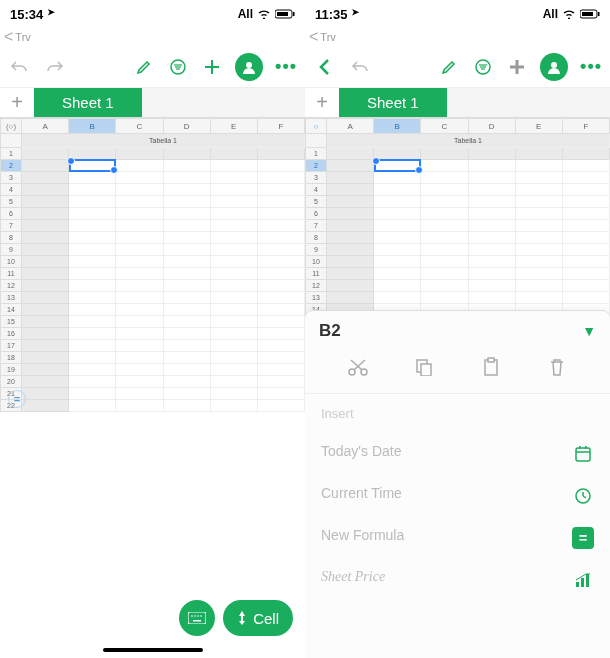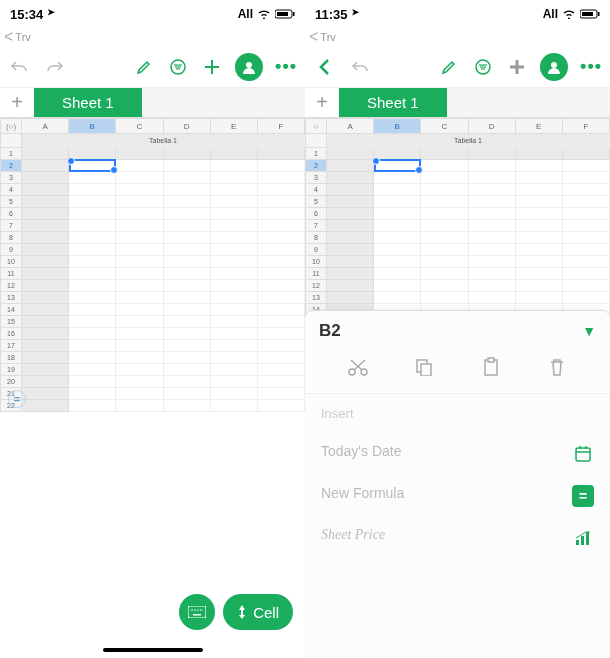--- a/index.html
+++ b/index.html
@@ -47,21 +47,21 @@
     .table-title { font-size: 7px; color: #555; text-align: center; }
     
     
     .selection { position: absolute; border: 2px solid #2a7fff; background: rgba(255,255,255,0.3); pointer-events: none; }
     .sel-handle { position: absolute; width: 8px; height: 8px; background: #2a7fff; border: 1px solid #fff; border-radius: 50%; }
     
     
     .eq-btn { position: absolute; left: 8px; width: 18px; height: 18px; border: 1px solid #b8d4f0; border-radius: 50%; display: flex; align-items: center; justify-content: center; color: #5a9fd4; font-size: 11px; font-weight: bold; }
     
     
-    .pills { position: absolute; bottom: 28px; right: 12px; display: flex; gap: 8px; }
+    .pills { position: absolute; bottom: 22px; right: 12px; display: flex; gap: 8px; }
     .pill { height: 36px; border-radius: 18px; background: #1aad5e; color: #fff; display: flex; align-items: center; justify-content: center; padding: 0 14px; font-size: 15px; font-weight: 500; gap: 6px; }
     .pill.round { width: 36px; padding: 0; }
     
     
     .home-ind { position: absolute; bottom: 6px; left: 50%; transform: translateX(-50%); width: 100px; height: 4px; background: #000; border-radius: 3px; }
     
     
     .panel { position: absolute; bottom: 0; left: 0; right: 0; background: #fcfcfc; border-top: 1px solid #ddd; border-radius: 8px 8px 0 0; box-shadow: 0 -2px 8px rgba(0,0,0,0.05); }
     .panel-hdr { display: flex; align-items: center; justify-content: space-between; padding: 10px 14px 6px; }
     .panel-title { font-size: 17px; font-weight: 600; color: #333; }
@@ -736,20 +736,30 @@
       <span class="row-icon green">
         <svg width="18" height="18" viewBox="0 0 18 18">
             <rect x="2" y="3" width="14" height="13" rx="2" fill="none" stroke="#1aad5e" stroke-width="1.5"></rect>
             <line x1="2" y1="7" x2="16" y2="7" stroke="#1aad5e" stroke-width="1.5"></line>
             <line x1="6" y1="1" x2="6" y2="4" stroke="#1aad5e" stroke-width="1.5"></line>
             <line x1="12" y1="1" x2="12" y2="4" stroke="#1aad5e" stroke-width="1.5"></line>
           </svg>
       </span>
     </div>
     <div class="panel-row">
+      <span>Current Time</span>
+      <span class="row-icon green">
+        <svg width="18" height="18" viewBox="0 0 18 18">
+            <circle cx="9" cy="9" r="7" fill="none" stroke="#1aad5e" stroke-width="1.5"></circle>
+            <line x1="9" y1="9" x2="9" y2="5" stroke="#1aad5e" stroke-width="1.5"></line>
+            <line x1="9" y1="9" x2="12" y2="11" stroke="#1aad5e" stroke-width="1.5"></line>
+          </svg>
+      </span>
+    </div>
+    <div class="panel-row">
       <span>New Formula</span>
       <span class="row-icon green-box">=</span>
     </div>
     <div class="panel-row" style="font-style:italic;font-family:Georgia,serif">
       <span>Sheet Price</span>
       <span class="row-icon green">
         <svg width="18" height="16" viewBox="0 0 18 16">
             <rect x="2" y="10" width="3" height="5" fill="#1aad5e"></rect>
             <rect x="7" y="6" width="3" height="9" fill="#1aad5e"></rect>
             <rect x="12" y="2" width="3" height="13" fill="#1aad5e"></rect>

